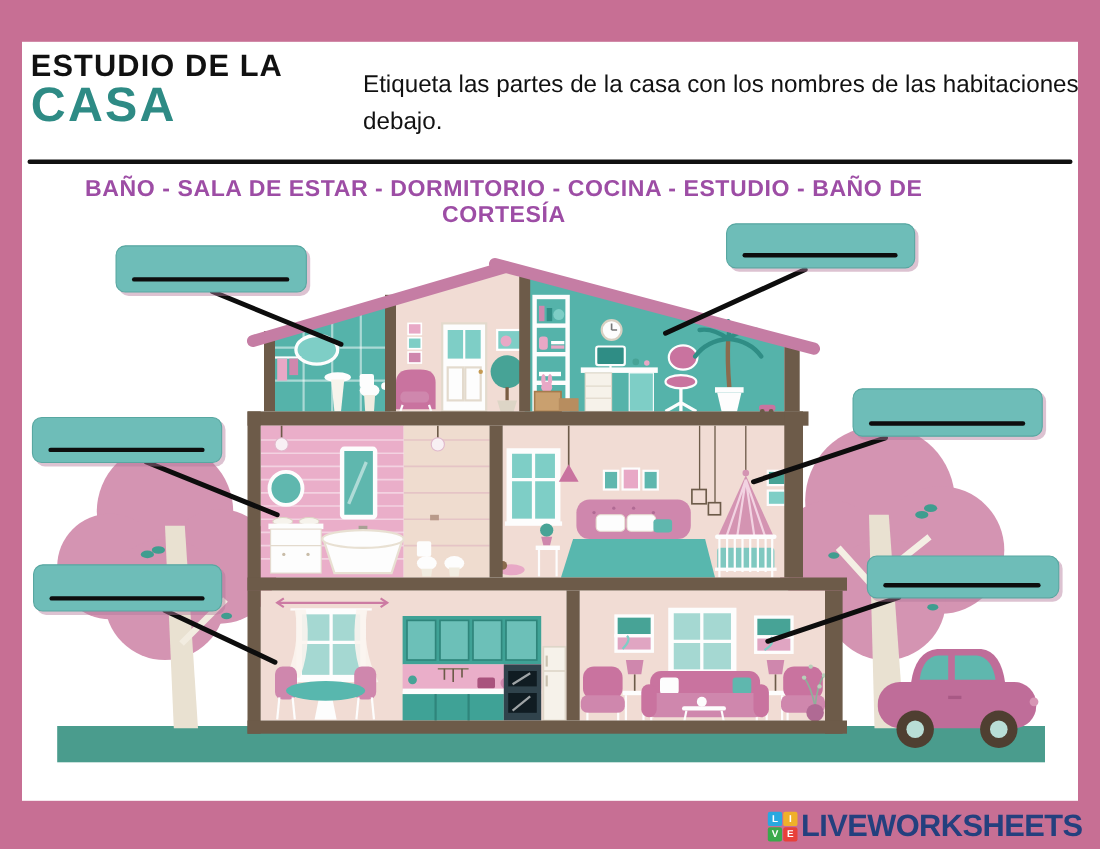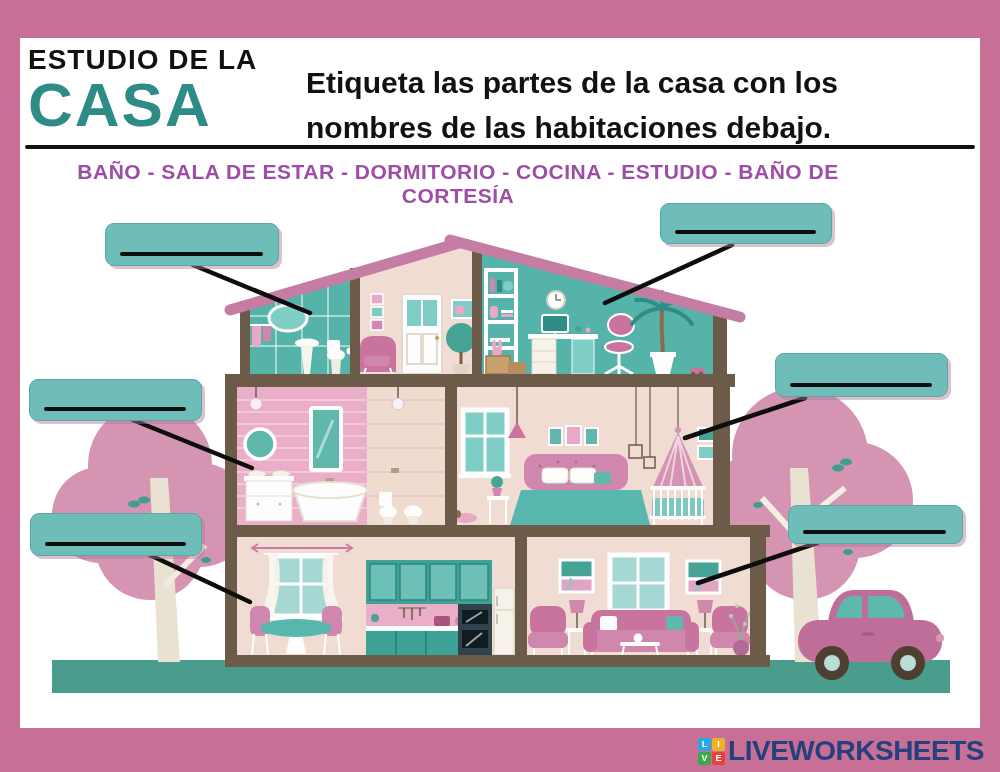--- a/index.html
+++ b/index.html
@@ -3,22 +3,22 @@
 <meta charset="utf-8">
 <style>
   * { margin:0; padding:0; box-sizing:border-box; }
   html,body { width:1000px; height:772px; }
   body { font-family:"Liberation Sans", sans-serif; position:relative; background:#c76f94; overflow:hidden; }
   .frame { position:absolute; left:20px; top:38px; width:960px; height:690px; background:#ffffff; }
   .illus { position:absolute; left:0; top:0; width:1000px; height:772px; pointer-events:none; }
 
   .title-block { position:absolute; left:28px; top:44px; }
   .title-line1 { font-size:28px; font-weight:800; color:#111; letter-spacing:1px; }
-  .title-line2 { font-size:62px; font-weight:800; color:#2e8b85; line-height:.92; letter-spacing:2px; }
-  .instructions { position:absolute; left:306px; top:60px; width:655px; font-size:30px; font-weight:bold; color:#111; line-height:1.5; }
+  .title-line2 { font-size:44px; font-weight:800; color:#2e8b85; line-height:.92; letter-spacing:2px; }
+  .instructions { position:absolute; left:330px; top:60px; width:655px; font-size:22px; font-weight:normal; color:#111; line-height:1.5; }
   .rule { position:absolute; left:25px; top:145px; width:950px; height:4px; background:#111; border-radius:2px; }
   .word-bank { position:absolute; left:20px; top:160px; width:876px; text-align:center; font-size:21px; font-weight:bold; color:#9d4da5; letter-spacing:.5px; }
 
   .abox { position:absolute; background:#6ebdb8; border:1px solid #58a7a1; border-radius:9px; box-shadow:3px 3px 0 rgba(178,120,152,.45); }
   .abox .write-line { position:absolute; left:8%; right:9%; bottom:9px; height:4px; background:#0d0d0d; border-radius:2px; }
   .b1 { left:105px; top:223px; width:174px; height:43px; }
   .b2 { left:660px; top:203px; width:172px; height:41px; }
   .b3 { left:775px; top:353px; width:173px; height:44px; }
   .b4 { left:29px;  top:379px; width:173px; height:42px; }
   .b5 { left:30px;  top:513px; width:172px; height:43px; }

